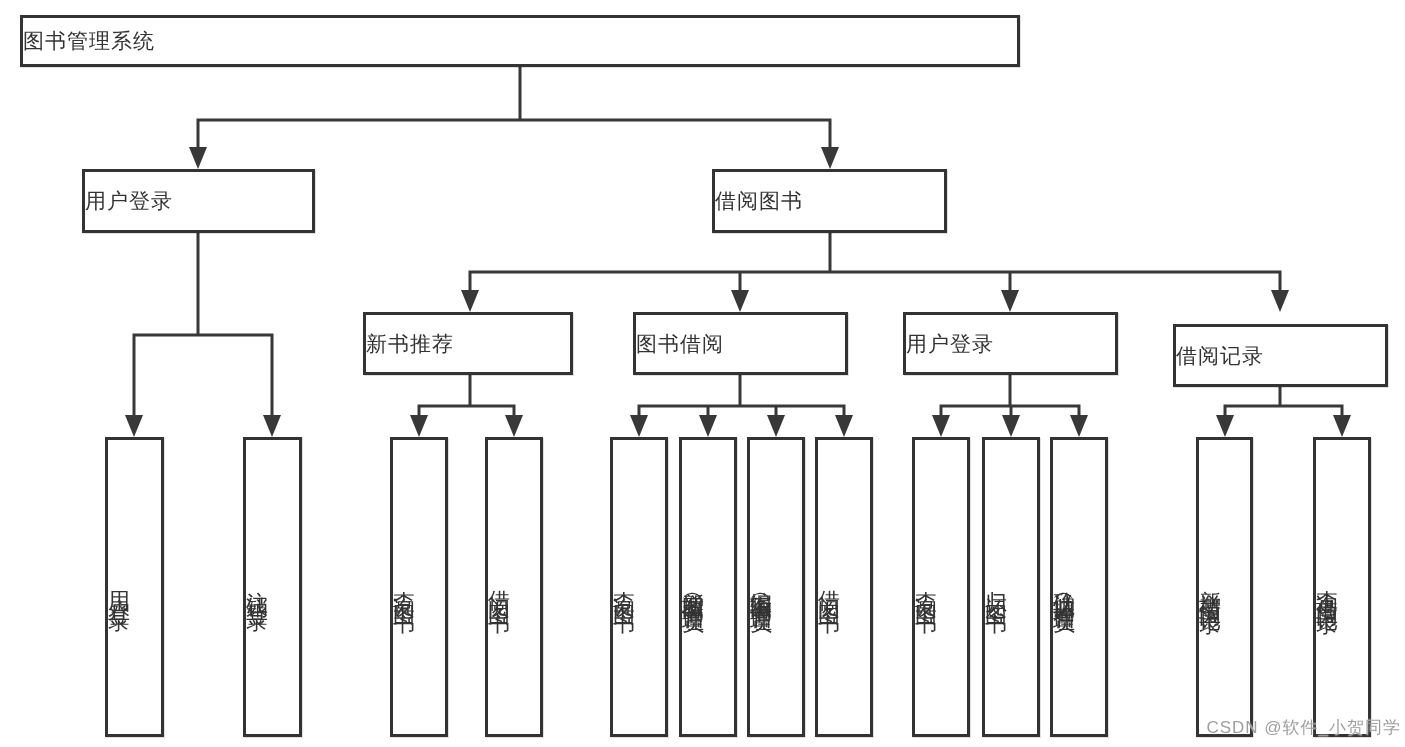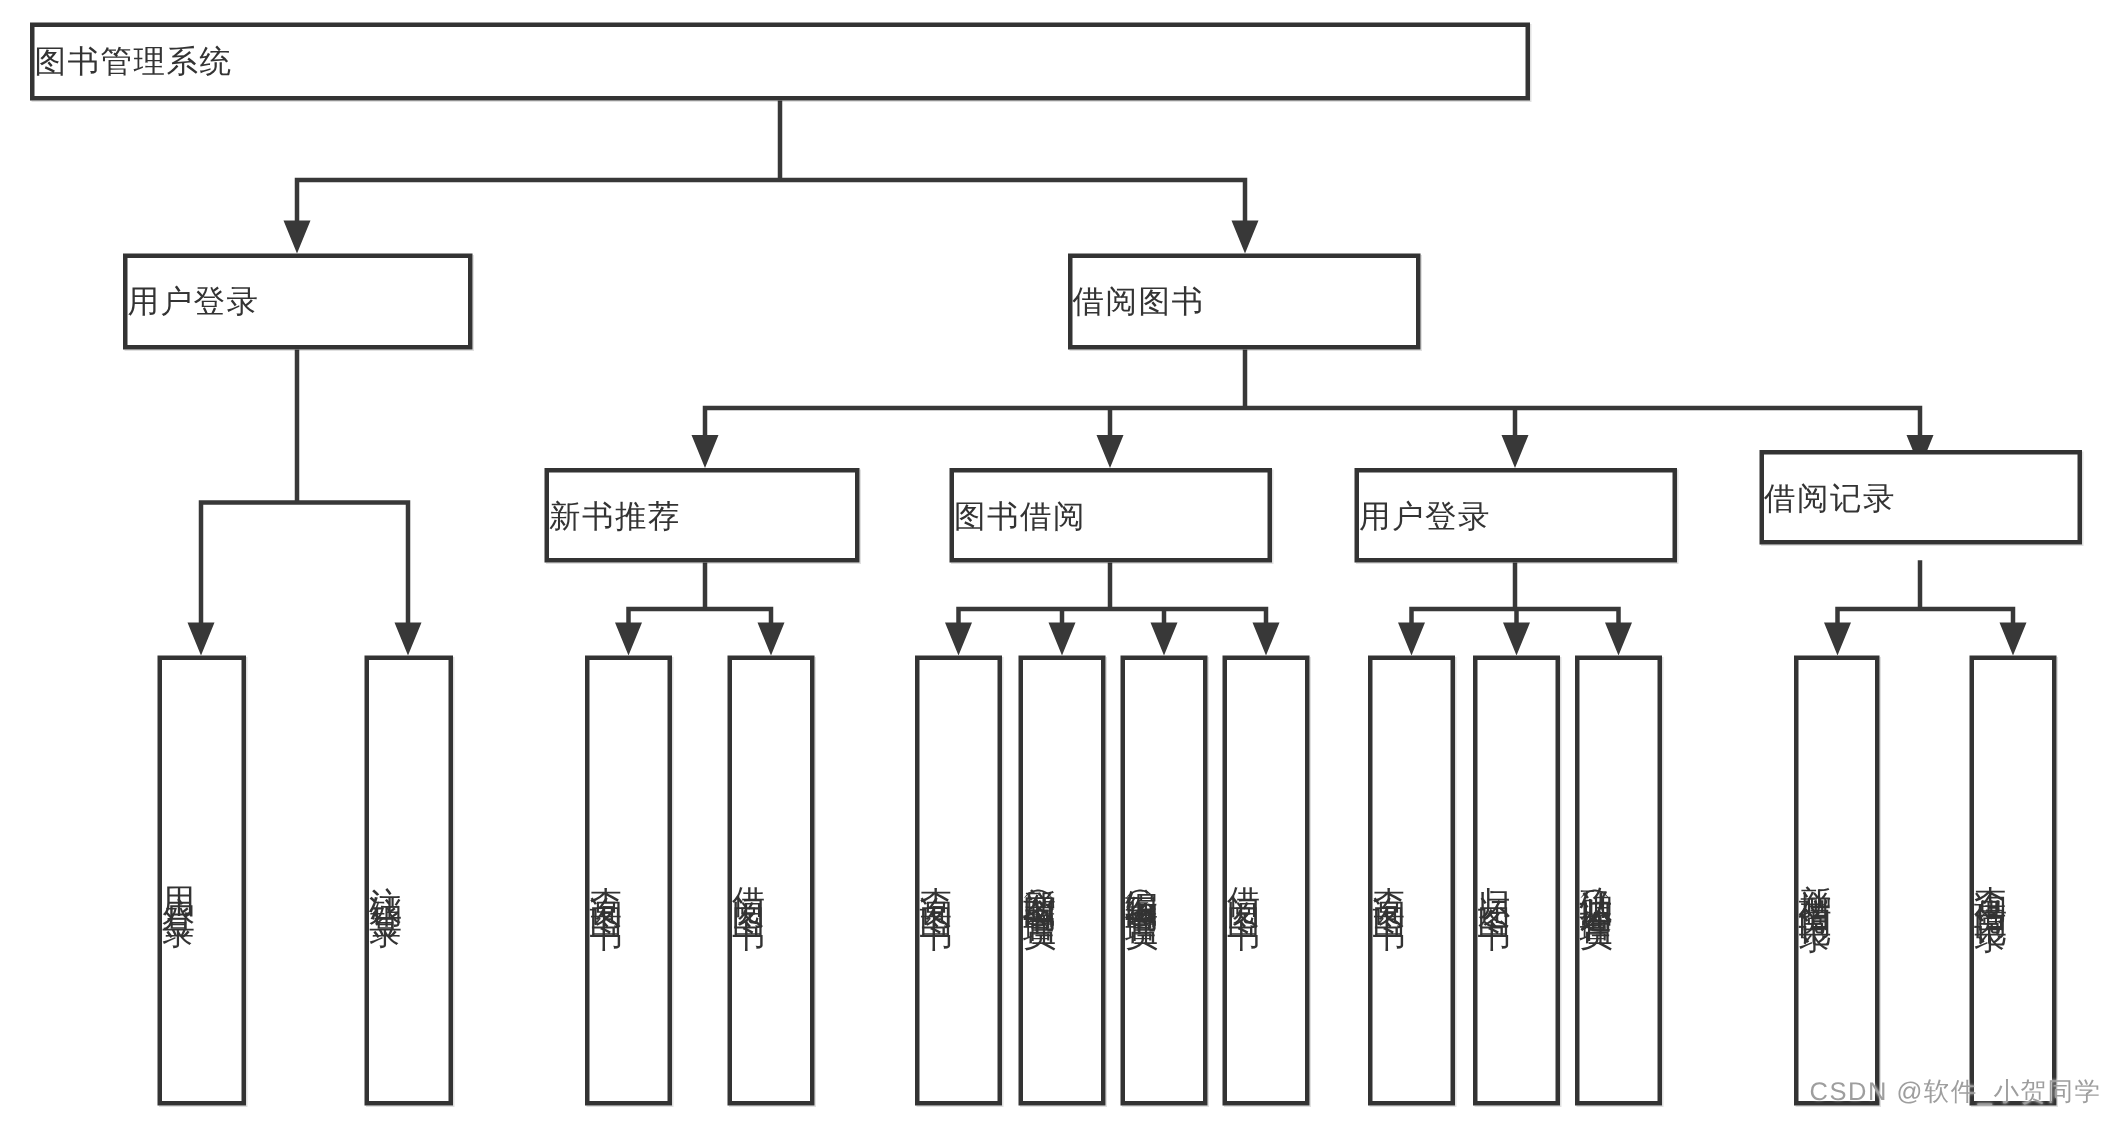--- a/index.html
+++ b/index.html
@@ -65,21 +65,21 @@
 
   <div class="box" style="left:363px;top:312px;width:210px;height:63px">
     <span class="hlabel">新书推荐</span>
   </div>
   <div class="box" style="left:633px;top:312px;width:215px;height:63px">
     <span class="hlabel">图书借阅</span>
   </div>
   <div class="box" style="left:903px;top:312px;width:215px;height:63px">
     <span class="hlabel">用户登录</span>
   </div>
-  <div class="box" style="left:1173px;top:300px;width:215px;height:63px">
+  <div class="box" style="left:1173px;top:324px;width:215px;height:63px">
     <span class="hlabel">借阅记录</span>
   </div>
 
   <div class="box" style="left:105px;top:437px;width:59px;height:300px">
     <span class="vlabel">用户登录</span>
   </div>
   <div class="box" style="left:243px;top:437px;width:59px;height:300px">
     <span class="vlabel">注销登录</span>
   </div>
 

